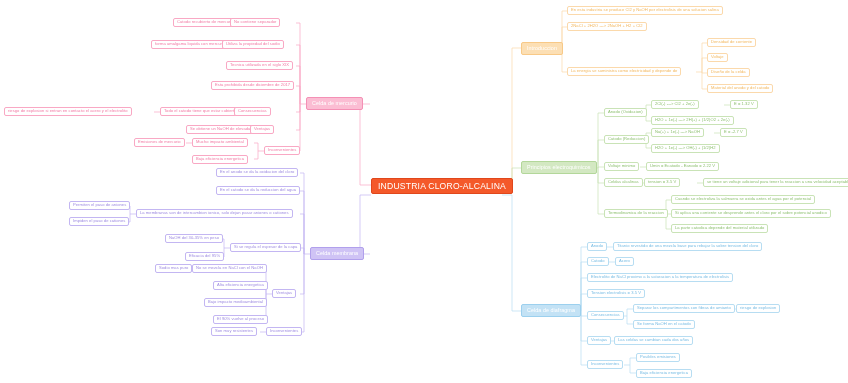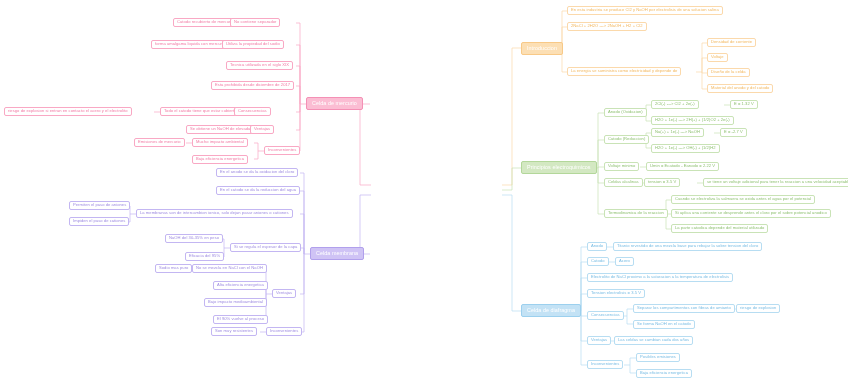--- a/index.html
+++ b/index.html
@@ -152,20 +152,21 @@
         <path d="M730,309 L736,309"></path>
 
         <path d="M608,341 L614,341"></path>
 
         <path d="M624,365 L630,365 L630,358 L636,358"></path>
         <path d="M630,365 L630,373 L636,373"></path>
       </g>
     </g>
   </svg>
 
+  <div class="node root" style="left:371px;top:178px;height:16px;">INDUSTRIA CLORO-ALCALINA</div>
 
   <div class="node pk-main" style="left:306px;top:97px;height:13px;">Celda de mercurio</div>
 
   <div class="node pk" style="left:173px;top:18px;height:9px;">Catodo recubierto de mercurio</div>
   <div class="node pk" style="left:230px;top:18px;height:9px;">No contiene separador</div>
 
   <div class="node pk" style="left:151px;top:40px;height:9px;">forma amalgama liquida con mercurio</div>
   <div class="node pk" style="left:222px;top:40px;height:9px;">Utiliza la propiedad del sodio</div>
 
   <div class="node pk" style="left:226px;top:61px;height:9px;">Tecnica utilizada en el siglo XIX</div>

